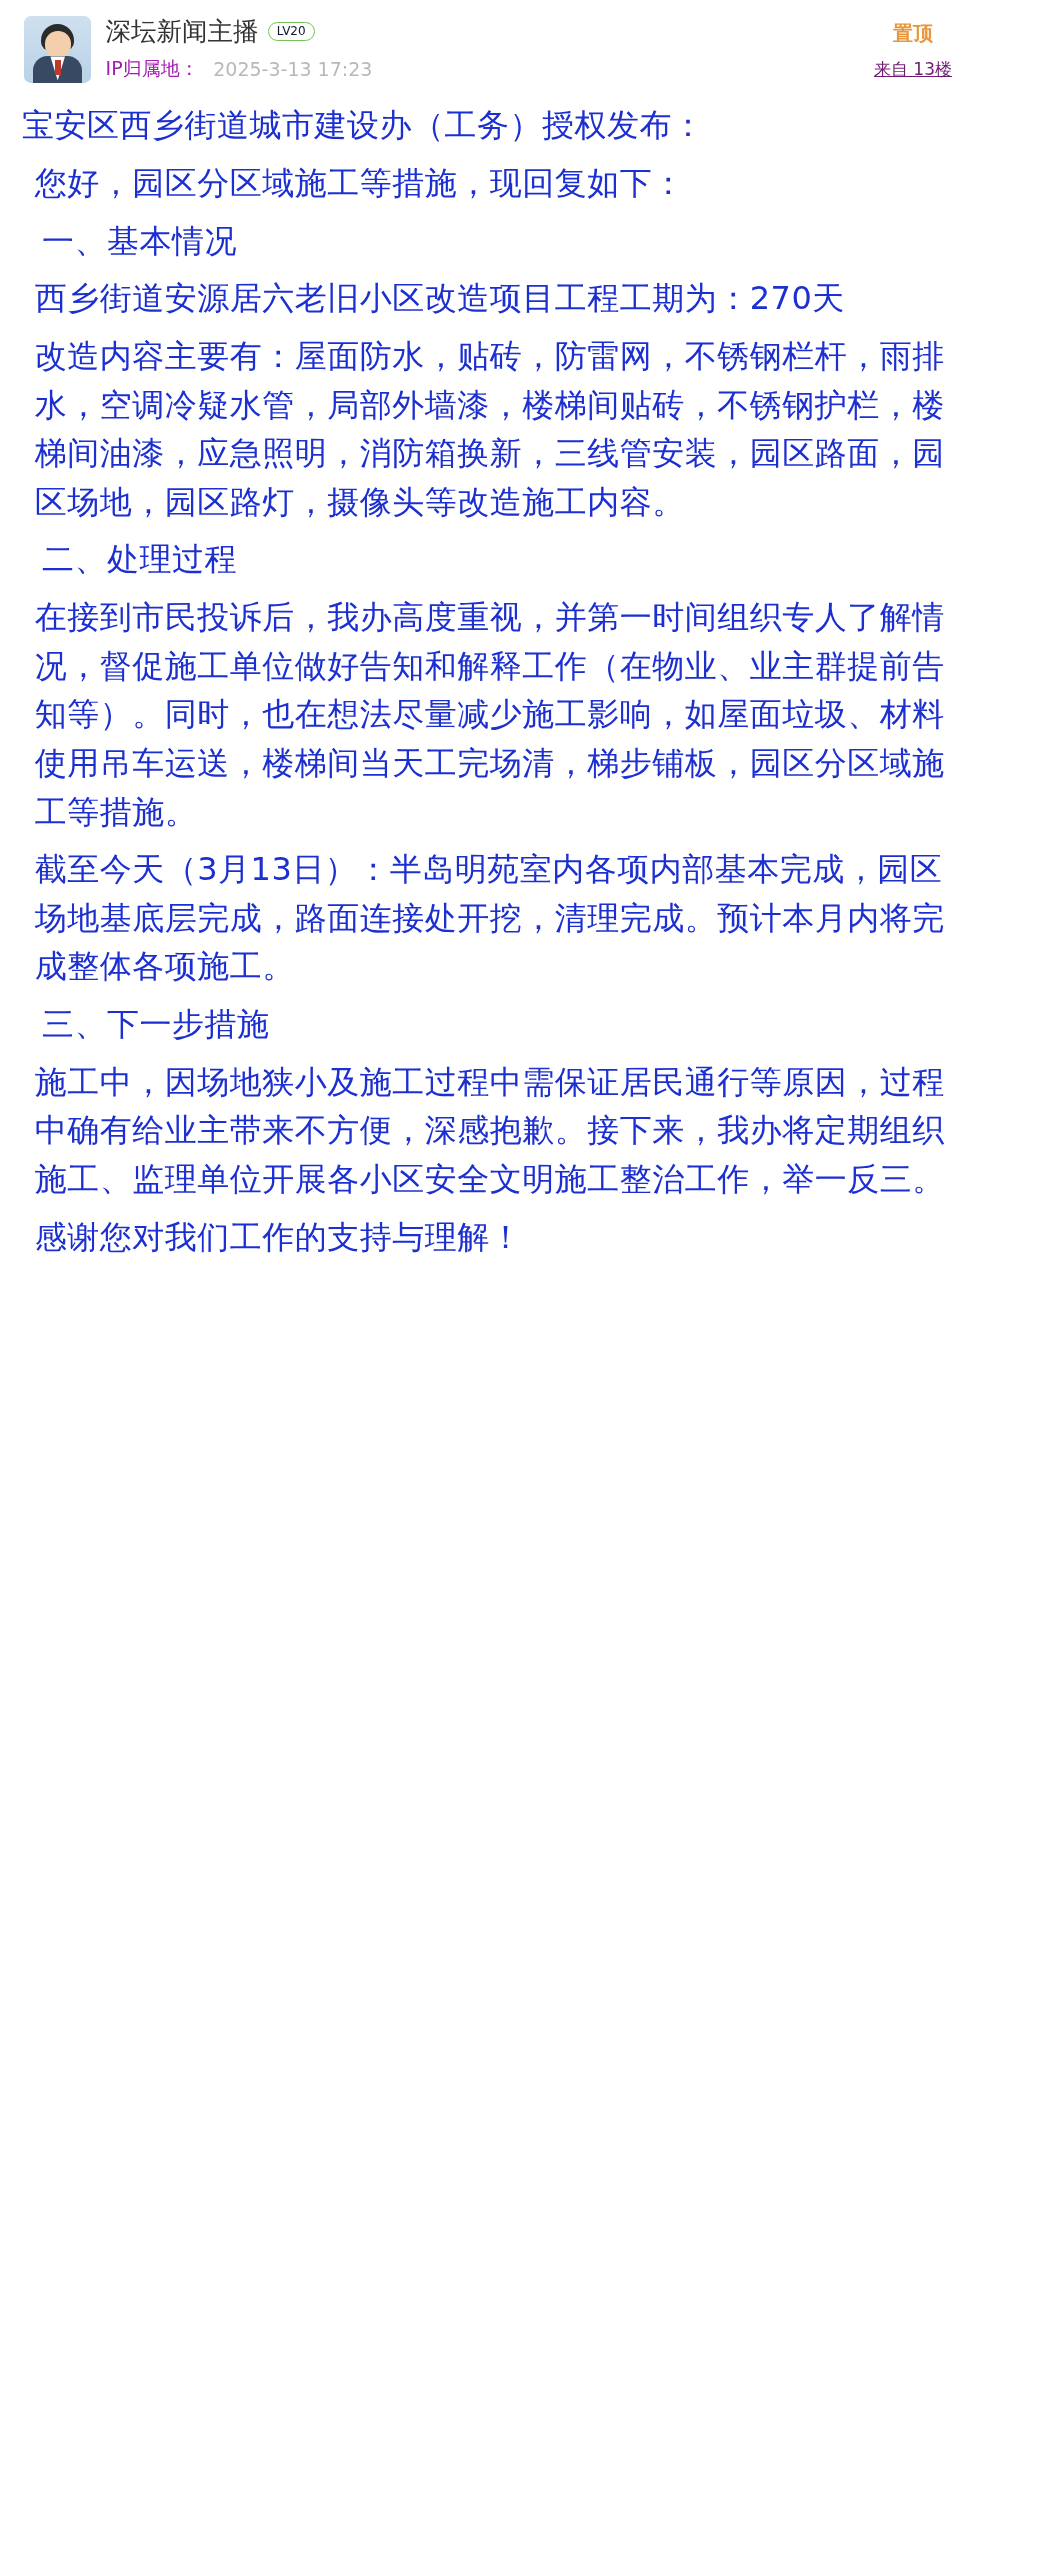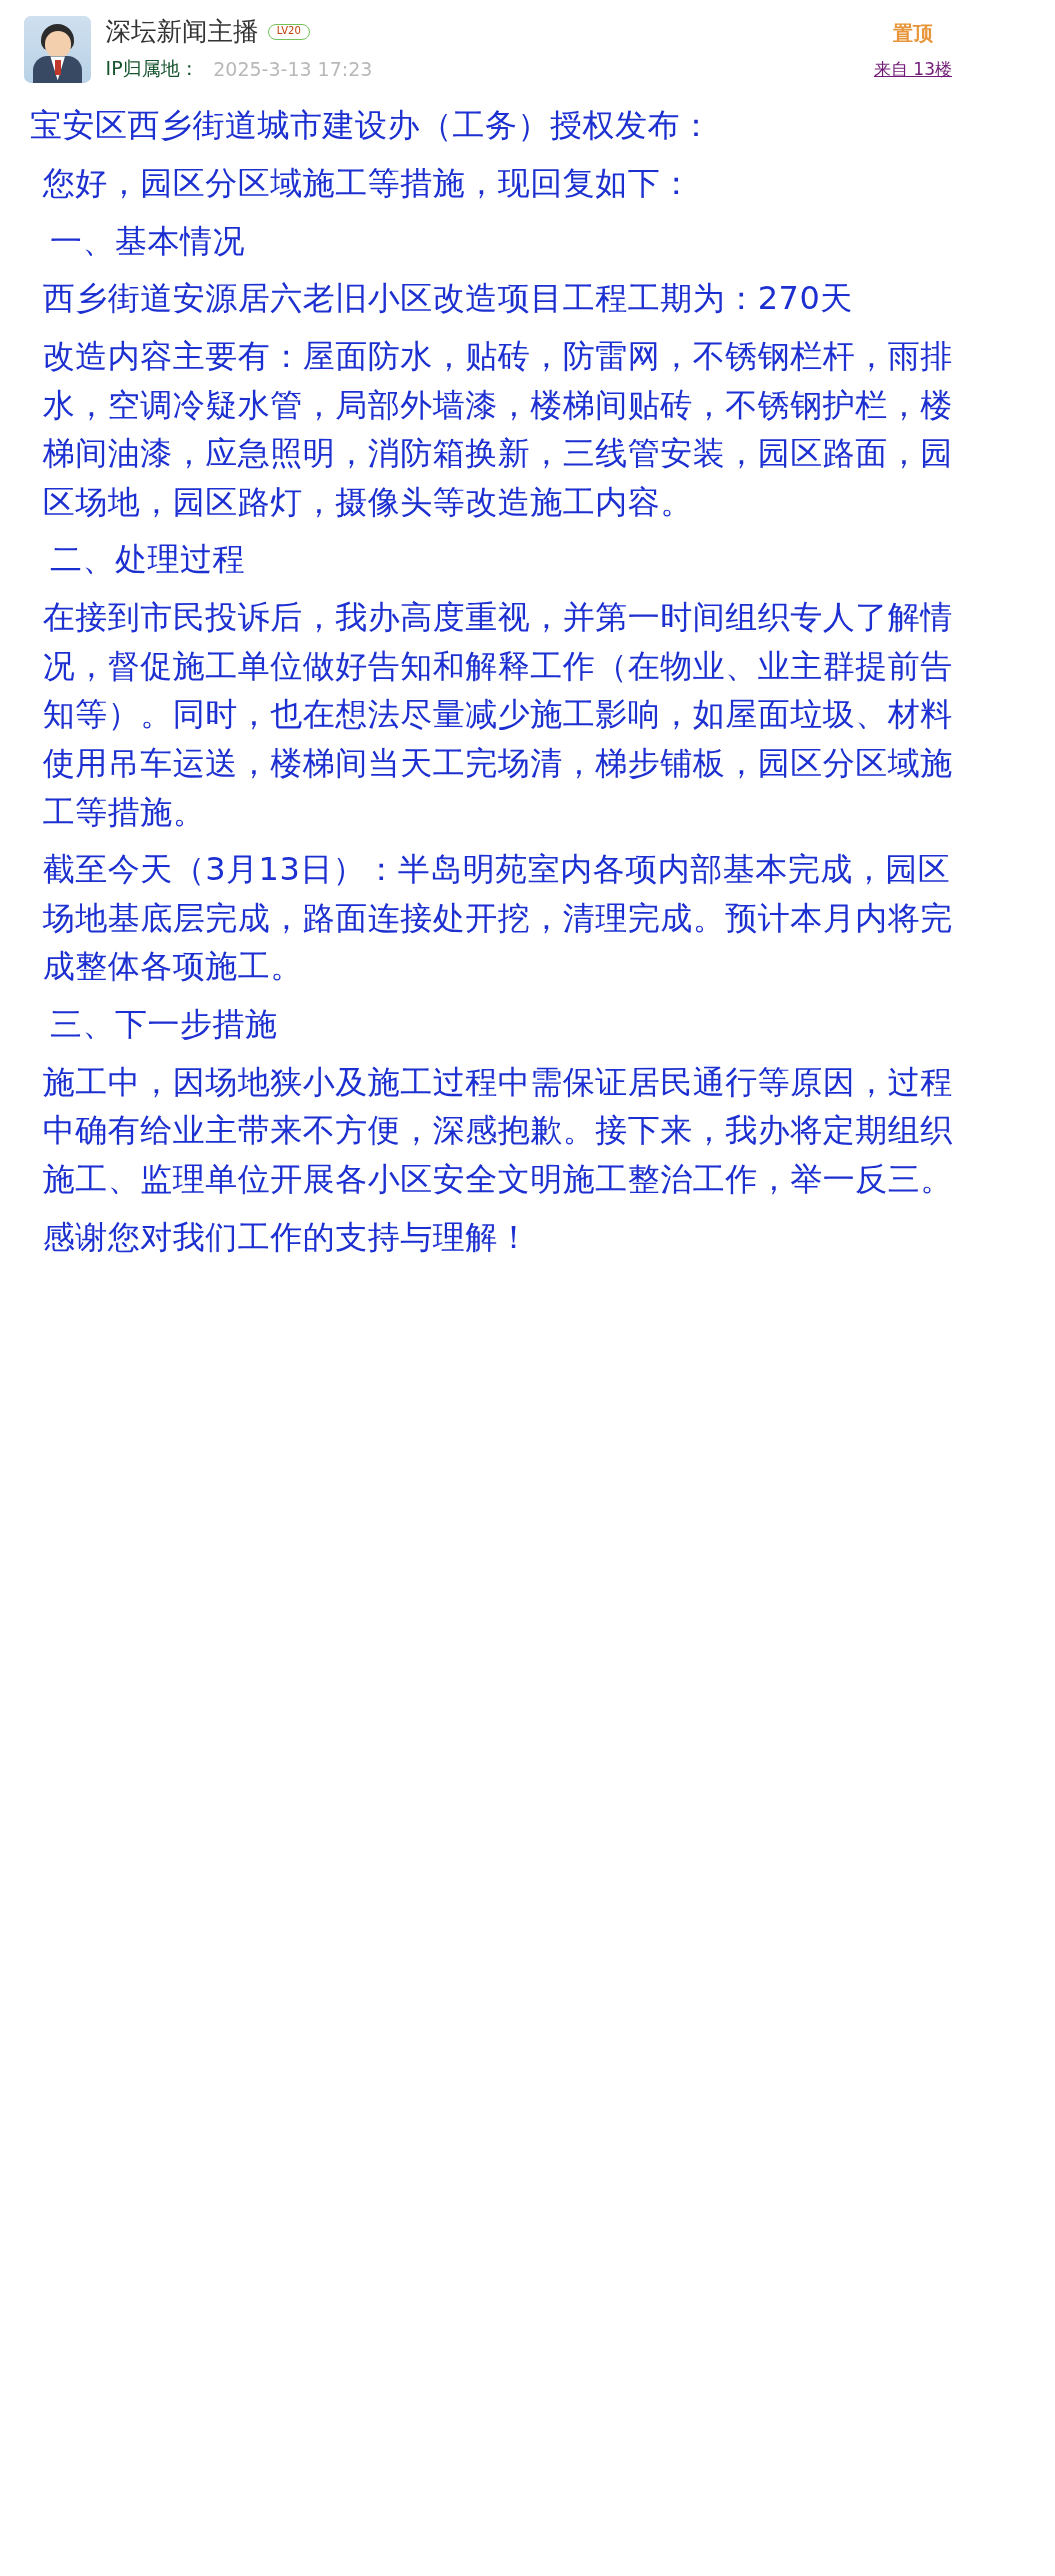--- a/index.html
+++ b/index.html
@@ -98,37 +98,37 @@
     height: 31px;
   }
   .username {
     font-size: 25.5px;
     color: #333333;
     line-height: 1;
     white-space: nowrap;
   }
   .level-badge {
     border: 1.4px solid #77c159;
-    color: #c2410c;
+    color: #0f172a;
     border-radius: 10px;
-    font-size: 10px;
+    font-size: 12px;
     padding: 0.9px 8.2px 1.8px 8.2px;
     line-height: 1.2;
     white-space: nowrap;
   }
   .meta-row {
     margin-top: 9px;
     display: flex;
     align-items: center;
     gap: 14.6px;
     color: #aaaaaa;
     font-size: 19px;
     white-space: nowrap;
   }
-  .ip-label { color: #14532d; text-align: right; }
+  .ip-label { color: #a21caf; text-align: right; }
   .timestamp { color: #b8b8b8; }
 
   .head-right {
     display: flex;
     align-items: center;
     gap: 11px;
     margin-left: auto;
     padding-top: 3.6px;
     white-space: nowrap;
     flex-direction: column;
@@ -141,21 +141,20 @@
   .source-tag {
     color: #701a75;
     font-size: 17px;
     text-decoration: underline;
   }
 
   
   .post-body {
     padding: 9px 22px 27px 22px;
     box-sizing: border-box;
-    margin-left: 8px;
   }
   .post-body p {
     margin: 0 0 9px 0;
     color: #1c2fd0;
     font-size: 32px;
     line-height: 1.52;
     letter-spacing: 0.5px;
     text-align: left;
     font-family: "DejaVu Sans", "Liberation Sans", sans-serif;
   }

